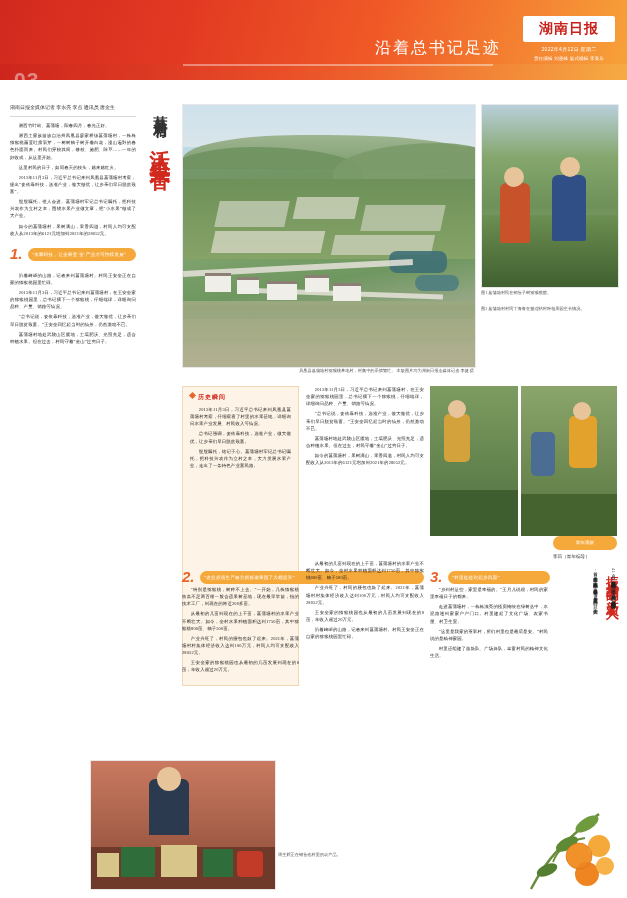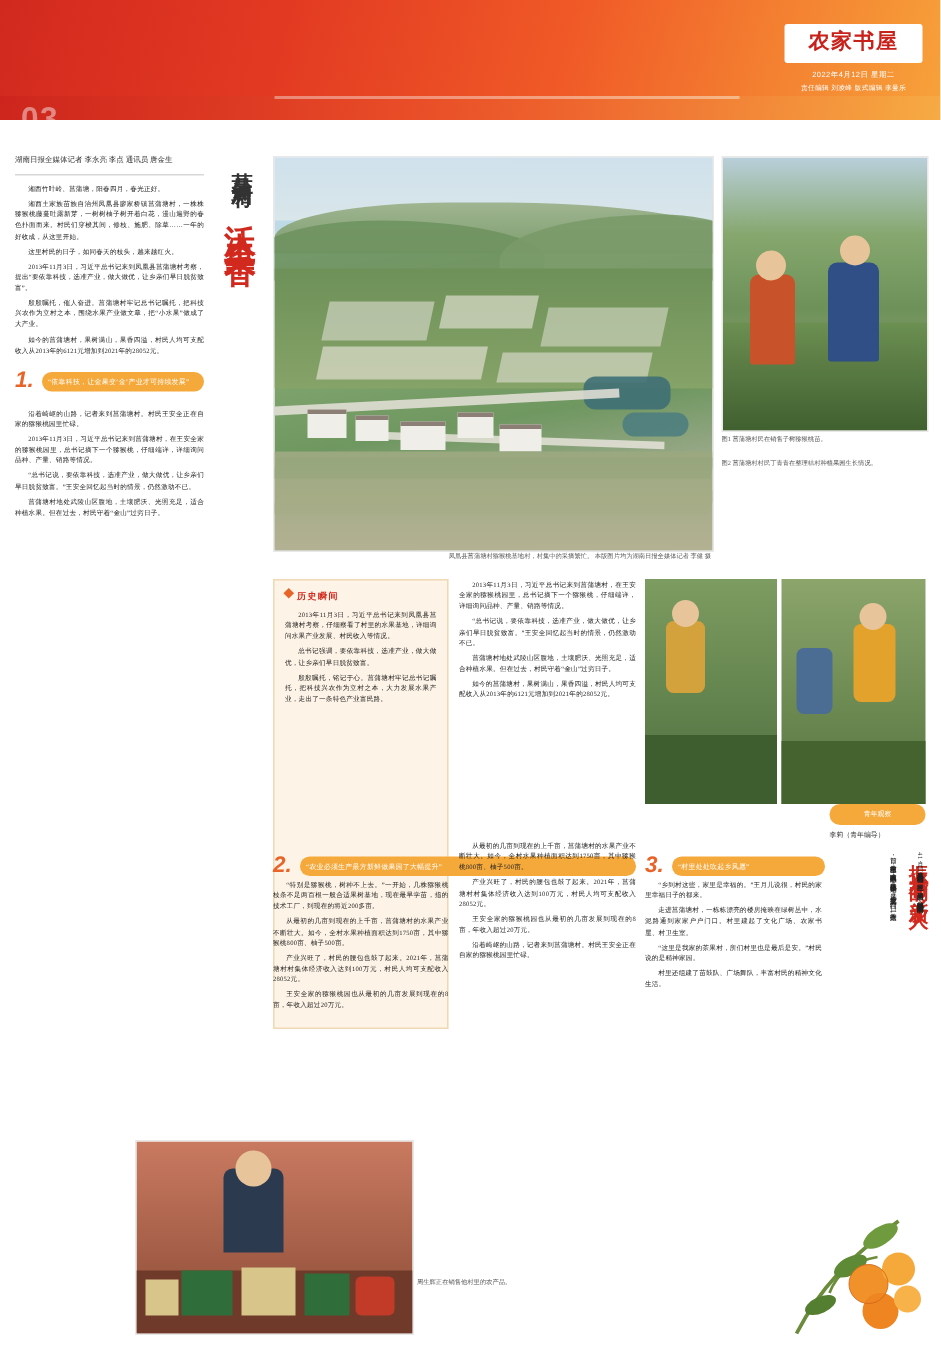--- a/index.html
+++ b/index.html
@@ -204,21 +204,22 @@
   .orange-ill{position:absolute;right:4px;bottom:4px;width:110px;height:110px;}
 </style>
 </head>
 <body>
 
 <div class="page">
 
   <div class="masthead">
     <div class="page-num">03</div>
     <div class="mast-underline"></div>
-    <div class="paper-logo">农家书屋</div>
+    <div class="mast-sub">沿着总书记足迹</div>
+    <div class="paper-logo">湖南日报</div>
     <div class="paper-date">2022年4月12日 星期二</div>
     <div class="paper-editors">责任编辑 刘凌峰  版式编辑 李曼乐</div>
   </div>
 
   <div class="left-col">
     <div class="byline">湖南日报全媒体记者 李永亮 李点
 通讯员 唐金生</div>
 
     <div class="col-text">
       <p>湘西竹叶岭、菖蒲塘，阳春四月，春光正好。</p>

